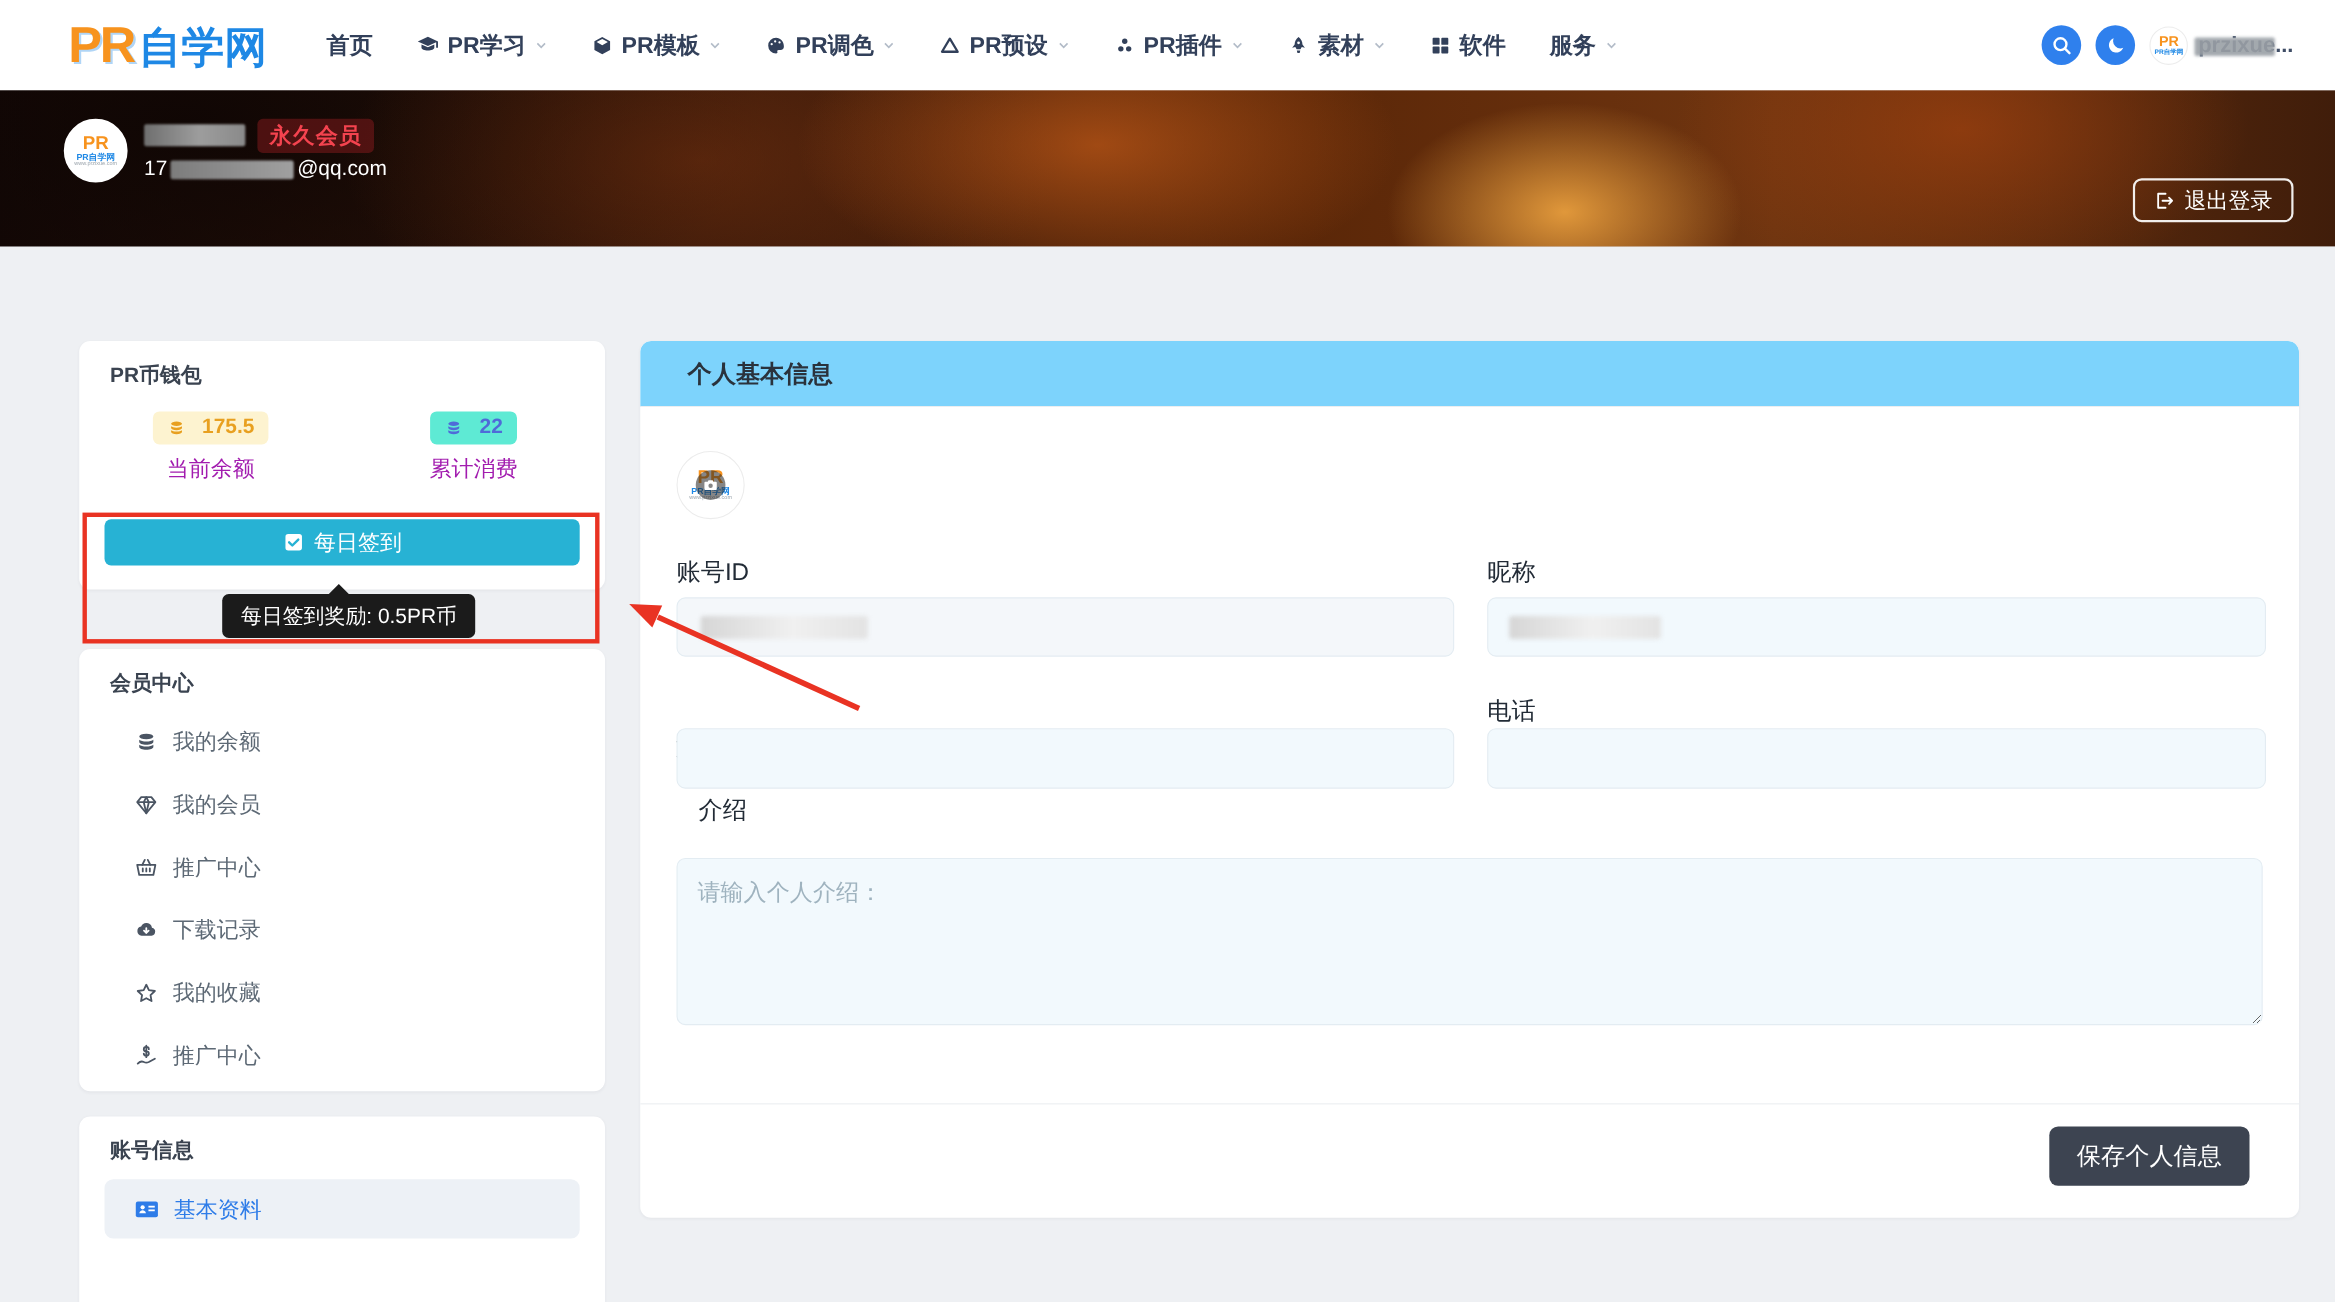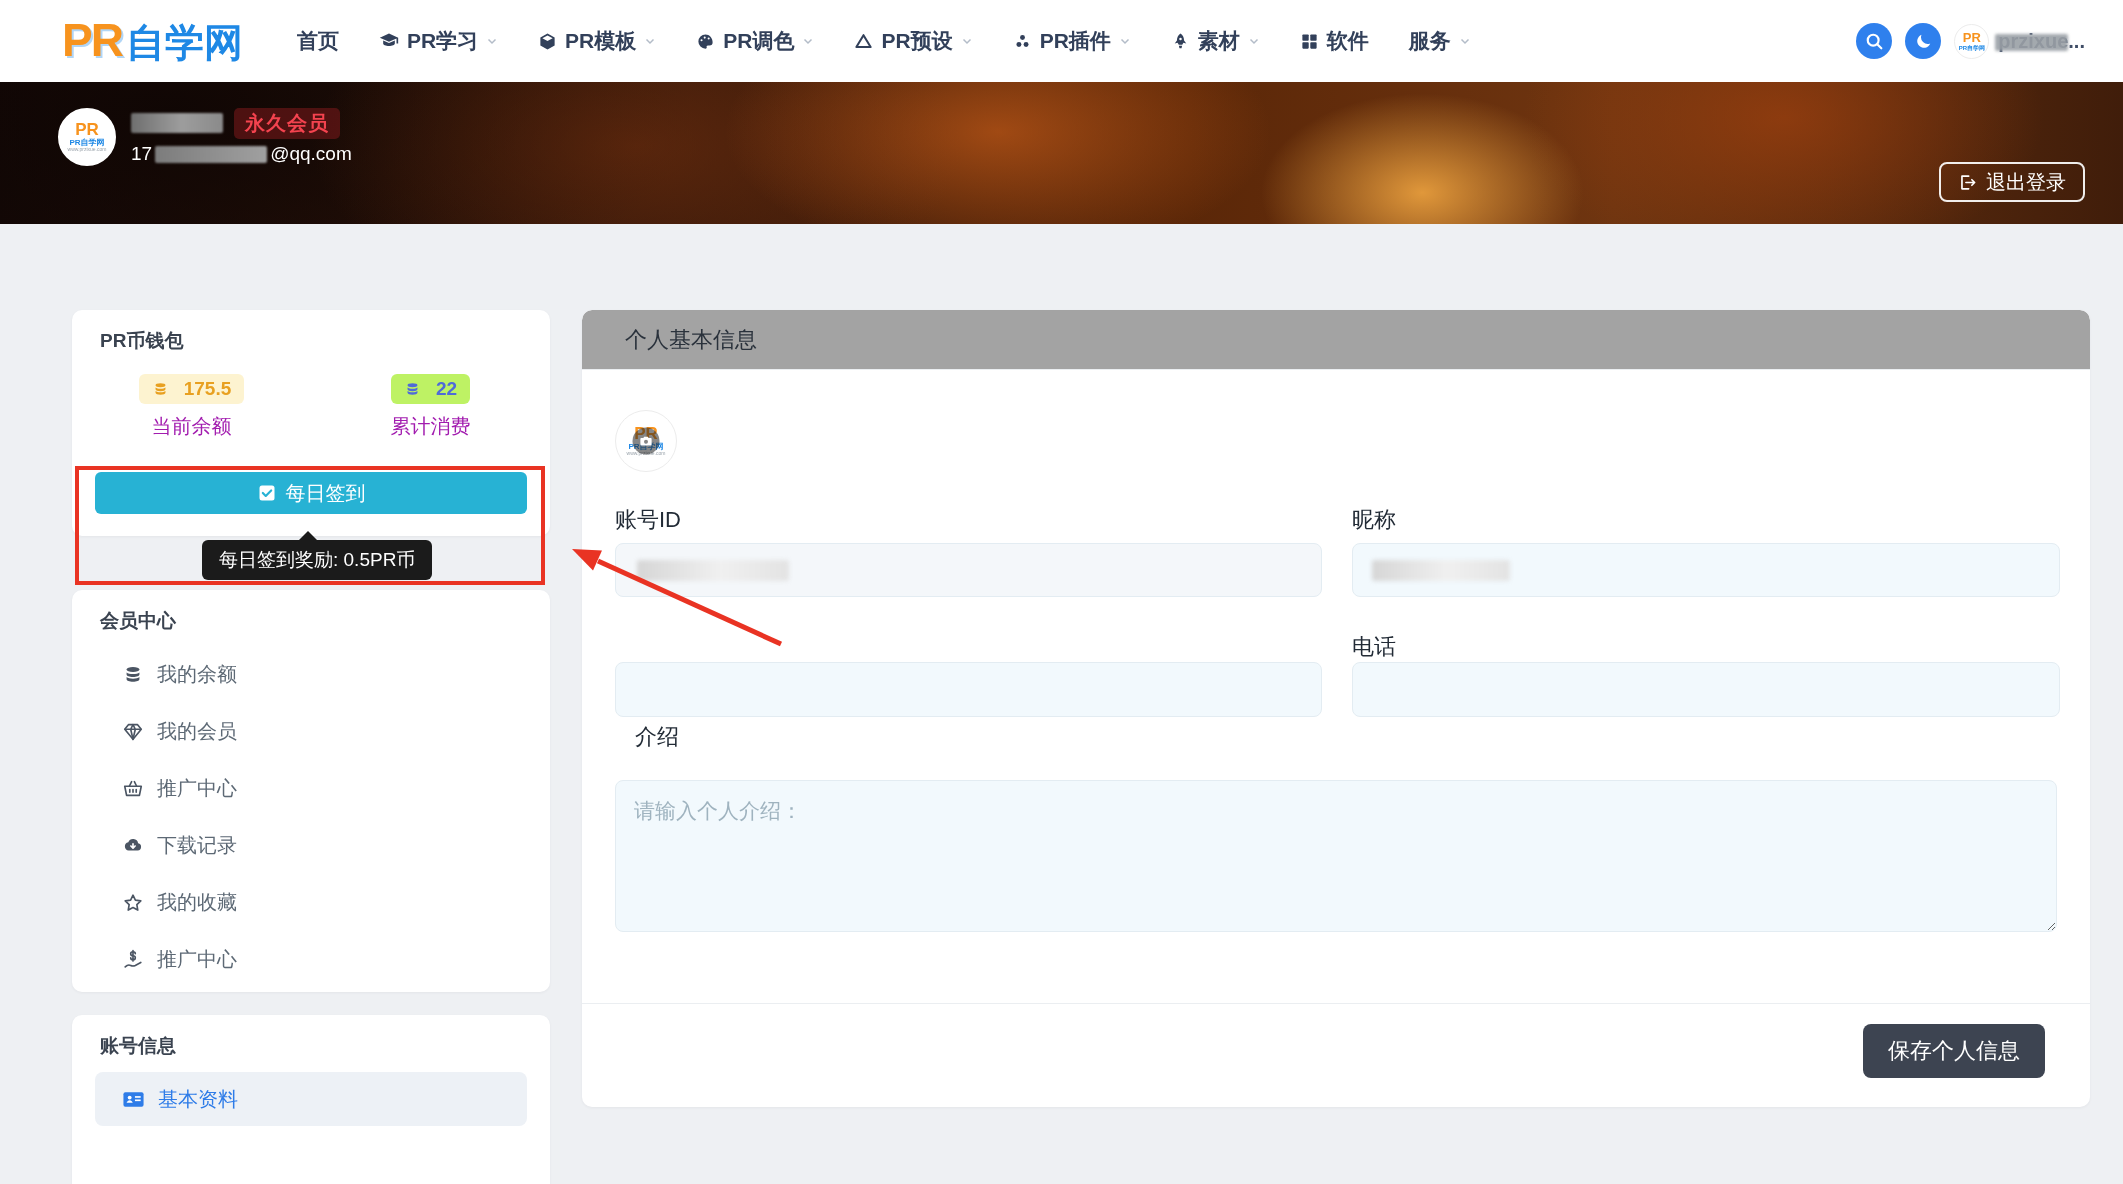--- a/index.html
+++ b/index.html
@@ -94,21 +94,21 @@
 
   
   .wallet-card { left:72px; top:310px; width:478px; height:226px; }
   .stats-row { position:absolute; left:0; top:64px; width:100%; display:flex; }
   .stat-col { width:50%; display:flex; flex-direction:column; align-items:center; gap:9px; }
   .stat-badge {
     display:inline-flex; align-items:center; gap:15px;
     font-size:19px; font-weight:800; padding:4px 13px; border-radius:6px;
   }
   .badge-gold { background:#fdf3d0; color:#e8a020; }
-  .badge-blue { background:#bef264; color:#4f6bd8; }
+  .badge-blue { background:#5eead4; color:#4f6bd8; }
   .stat-label { font-size:20px; color:#a21caf; }
   .checkin-btn {
     position:absolute; left:23px; right:23px; top:162px; height:42px;
     background:#27b2d4; border:none; border-radius:6px; color:#fff; font-size:20px;
     display:flex; align-items:center; justify-content:center; gap:9px; cursor:pointer; font-family:inherit;
   }
 
   
   .member-card { left:72px; top:590px; width:478px; height:402px; }
   .account-card { left:72px; top:1015px; width:478px; height:260px; }
@@ -120,23 +120,23 @@
   .side-item .sicon { color:#4b5563; width:22px; }
   .acct-item { position:absolute; left:23px; right:23px; height:54px; display:flex; align-items:center; gap:13px; padding-left:27px; font-size:20px; cursor:pointer; border-radius:8px; }
   .acct-active { top:57px; background:#edf1f6; color:#2e7ce8; }
   .acct-active .sicon { color:#2e7ce8; }
   .acct-plain { top:116px; color:#3f4a56; }
   .acct-plain .sicon { color:#3f4a56; }
 
   
   .profile-card { left:582px; top:310px; width:1508px; height:797px; overflow:hidden; }
   .profile-header {
-    height:60px; background:#a3a3a3; border-bottom:1px solid #ebeef1;
+    height:60px; background:#7dd3fc; border-bottom:1px solid #ebeef1;
     display:flex; align-items:center; padding-left:43px;
-    font-size:22px; font-weight:400; color:#2a323c; border-radius:10px 10px 0 0;
+    font-size:22px; font-weight:700; color:#2a323c; border-radius:10px 10px 0 0;
   }
   .form-avatar { position:absolute; left:33px; top:100px; width:62px; height:62px; cursor:pointer; }
   .form-avatar .av-pr { font-size:17px; } .form-avatar .av-name { font-size:8px; } .form-avatar .av-url { font-size:5px; }
   .cam-overlay {
     position:absolute; left:50%; top:50%; transform:translate(-50%,-50%);
     width:27px; height:27px; border-radius:50%; background:rgba(35,35,35,.55);
     display:flex; align-items:center; justify-content:center;
   }
   .f-label { position:absolute; font-size:22px; color:#222b36; }
   .f-input {

